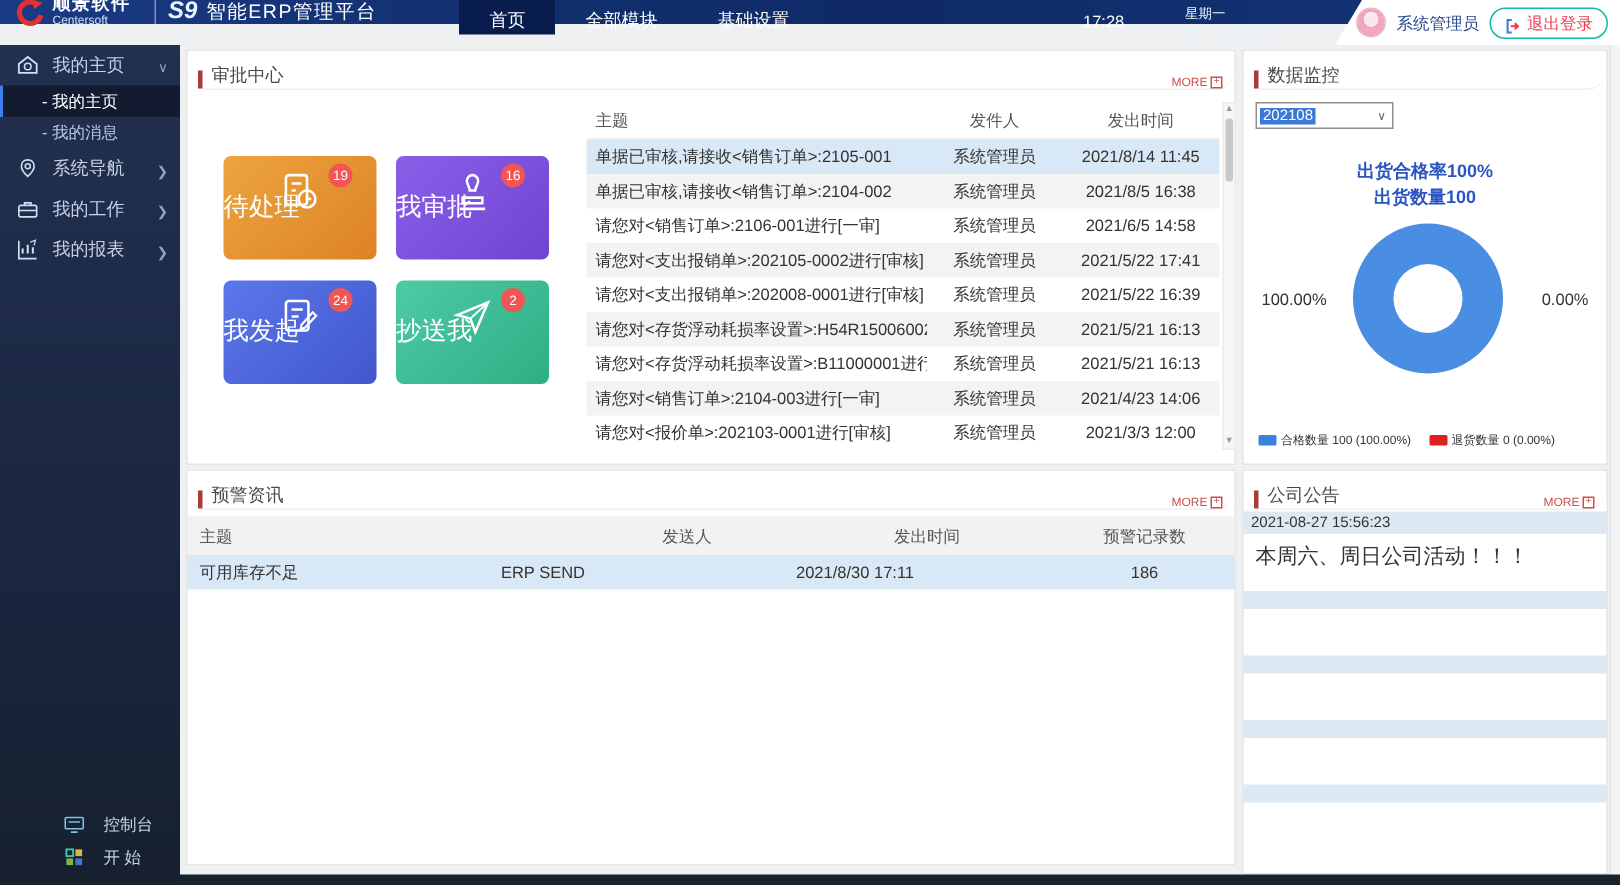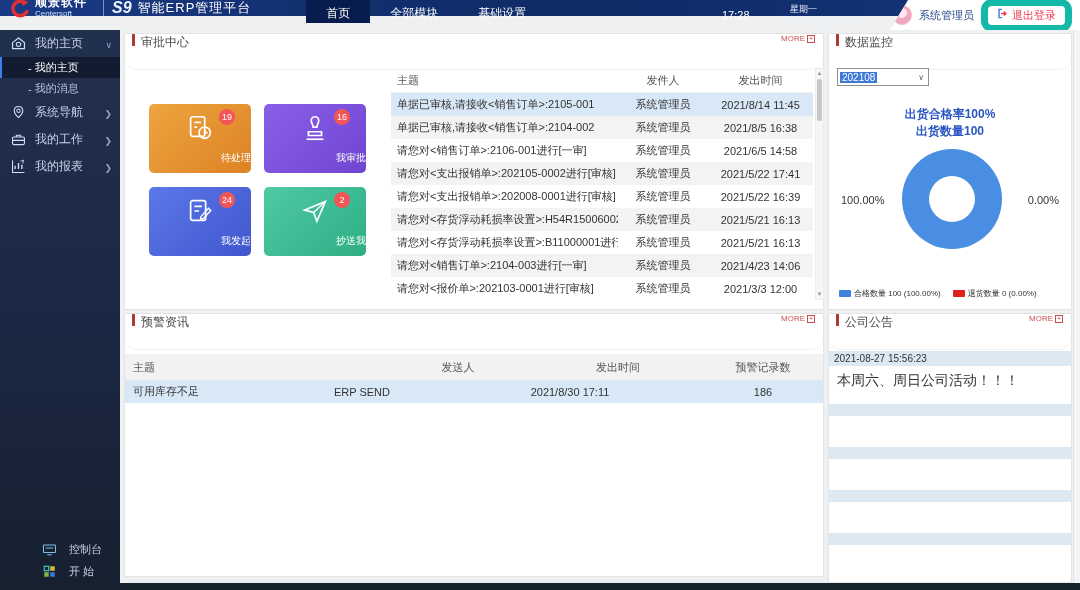--- a/index.html
+++ b/index.html
@@ -21,21 +21,21 @@
   .nav-item { padding:5px 20px; line-height:30px; font-size:12px; cursor:pointer; }
   .nav-item.active { background:#081c4e; }
   .hdr-time { position:absolute; left:722px; top:9px; font-size:11px; }
   .hdr-date { position:absolute; left:790px; top:3px; font-size:9px; line-height:12px; color:#e8f0fc; }
   .hdr-white { position:absolute; right:0; top:0; height:30px; width:190px; background:#fff;
     clip-path:polygon(18px 0,100% 0,100% 100%,0 100%);
     display:flex; align-items:center; justify-content:flex-end; gap:7px; padding-right:8px; }
   .avatar { width:20px; height:20px; border-radius:50%;
     background:radial-gradient(circle at 50% 38%,#fde7ef 0 34%,#f2a7c0 35% 100%); border:1px solid #f0b6c8; }
   .hdr-user { font-size:11px; color:#2a4a8a; }
-  .logout-btn { display:flex; align-items:flex-start; gap:4px; border:7px solid #14b8a6; border-radius:11px;
+  .logout-btn { display:flex; align-items:flex-end; gap:4px; border:1px solid #14b8a6; border-radius:11px;
     background:#fff; color:#ee3a50; font-size:11px; padding:2px 9px; cursor:pointer; }
 
   
   .sidebar { position:absolute; top:30px; left:0; width:120px; height:560px;
     background:linear-gradient(180deg,#22304f 0%,#1b2742 55%,#16202f 100%); color:#c6d2e8; }
   .sb-item { display:flex; align-items:center; height:27px; padding:0 8px 0 10px; font-size:12px; cursor:pointer; }
   .sb-icon { width:17px; height:17px; margin-right:8px; flex:0 0 auto; }
   .sb-label { flex:1; }
   .chev-down::after { content:"∨"; font-size:9px; color:#8fa3c8; }
   .chev-right::after { content:"❯"; font-size:9px; color:#8fa3c8; }
@@ -46,36 +46,36 @@
   .sb-foot .sb-item { height:22px; font-size:11px; padding-left:42px; }
   .sb-foot .sb-icon { width:15px; height:15px; margin-right:12px; }
 
   
   .main { position:absolute; top:30px; left:120px; width:960px; height:560px; background:#eef0f2; }
   .panel { position:absolute; background:#fff; border:1px solid #e4e4e4; }
   .p-approval { left:4px; top:3px; width:700px; height:277px; }
   .p-monitor { left:708px; top:3px; width:244px; height:277px; }
   .p-alerts { left:4px; top:283px; width:700px; height:264px; }
   .p-announce { left:708px; top:283px; width:244px; height:270px; }
-  .panel-hd { height:36px; display:flex; align-items:flex-start; border-bottom:1px solid #efefef;border-radius:13px; }
+  .panel-hd { height:26px; display:flex; align-items:flex-end; border-bottom:1px solid #efefef;border-radius:13px; }
   .panel-bar { width:3px; height:12px; background:#a93b3b; margin:0 6px 0 7px; }
   .panel-title { font-size:12px; color:#4a4a4a; }
   .more-btn { margin-left:auto; margin-right:8px; display:flex; align-items:center; gap:2px;
     color:#cc5050; font-size:8px; cursor:pointer; }
   .more-sq { width:8px; height:8px; border:1px solid #cc5050; font-size:7px; line-height:6px; text-align:center; color:#cc5050; }
 
   
   .tiles { position:absolute; left:24px; top:70px; width:218px; }
   .tile { position:absolute; width:102px; height:69px; border-radius:5px; color:#fff; cursor:pointer; }
   .tile-0 { left:0; top:0; background:linear-gradient(135deg,#eda53e,#dd8226); }
   .tile-1 { left:115px; top:0; background:linear-gradient(135deg,#8a5fe8,#6f45d0); }
   .tile-2 { left:0; top:83px; background:linear-gradient(135deg,#5b78ea,#4156cd); }
   .tile-3 { left:115px; top:83px; background:linear-gradient(135deg,#4ecaa5,#2fae85); }
   .tile-icon { position:absolute; left:50%; top:9px; transform:translateX(-50%); width:30px; height:30px; }
-  .tile-label { position:absolute; bottom:8px; width:100%; text-align:right; font-size:10px; }
+  .tile-label { position:absolute; bottom:24px; width:100%; text-align:left; font-size:17px; }
   .tile-badge { position:absolute; top:5px; right:16px; min-width:16px; height:16px; border-radius:8px;
     background:#f25555; color:#fff; font-size:9px; line-height:16px; text-align:center; padding:0 3px; }
 
   
   .ap-table { position:absolute; left:266px; top:34px; width:422px; }
   .ap-row { display:flex; align-items:center; height:23px; font-size:11px; color:#333; cursor:pointer; }
   .ap-head { height:25px; color:#555; border-bottom:1px solid #eee; cursor:default; }
   .ap-c-subj { flex:1; padding-left:6px; white-space:nowrap; overflow:hidden; }
   .ap-c-sender { width:90px; text-align:center; }
   .ap-c-time { width:105px; text-align:center; }

